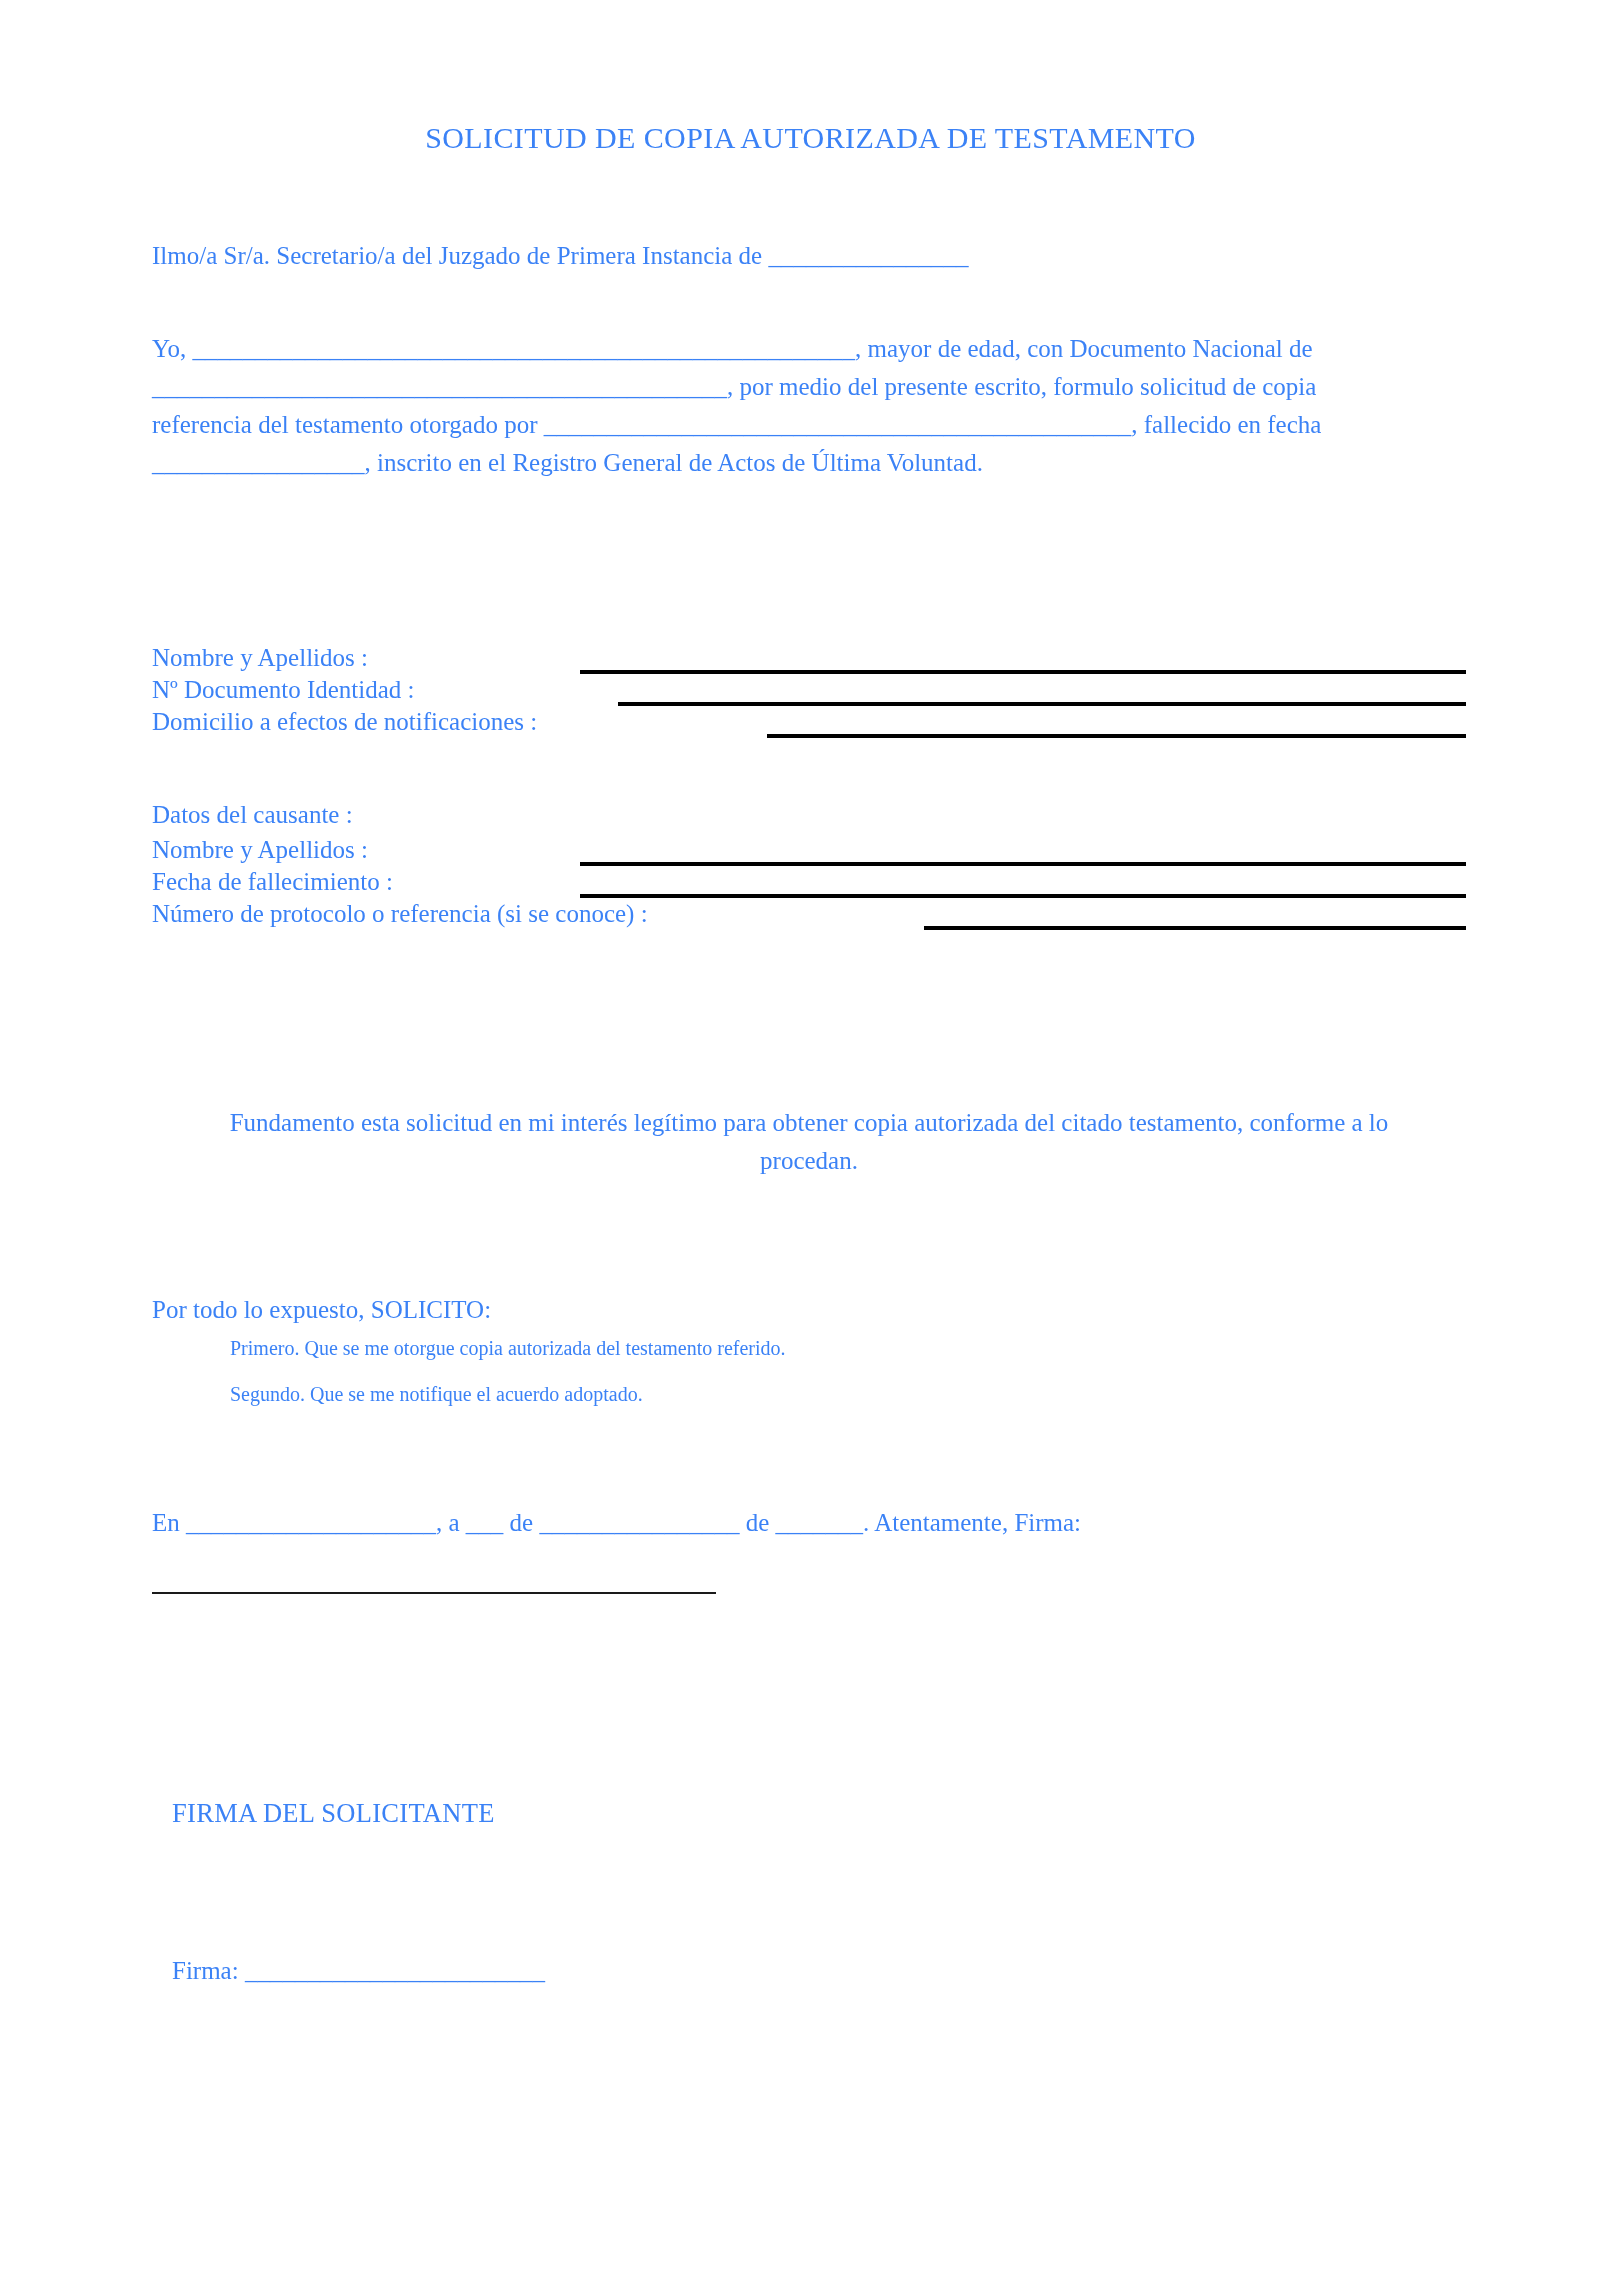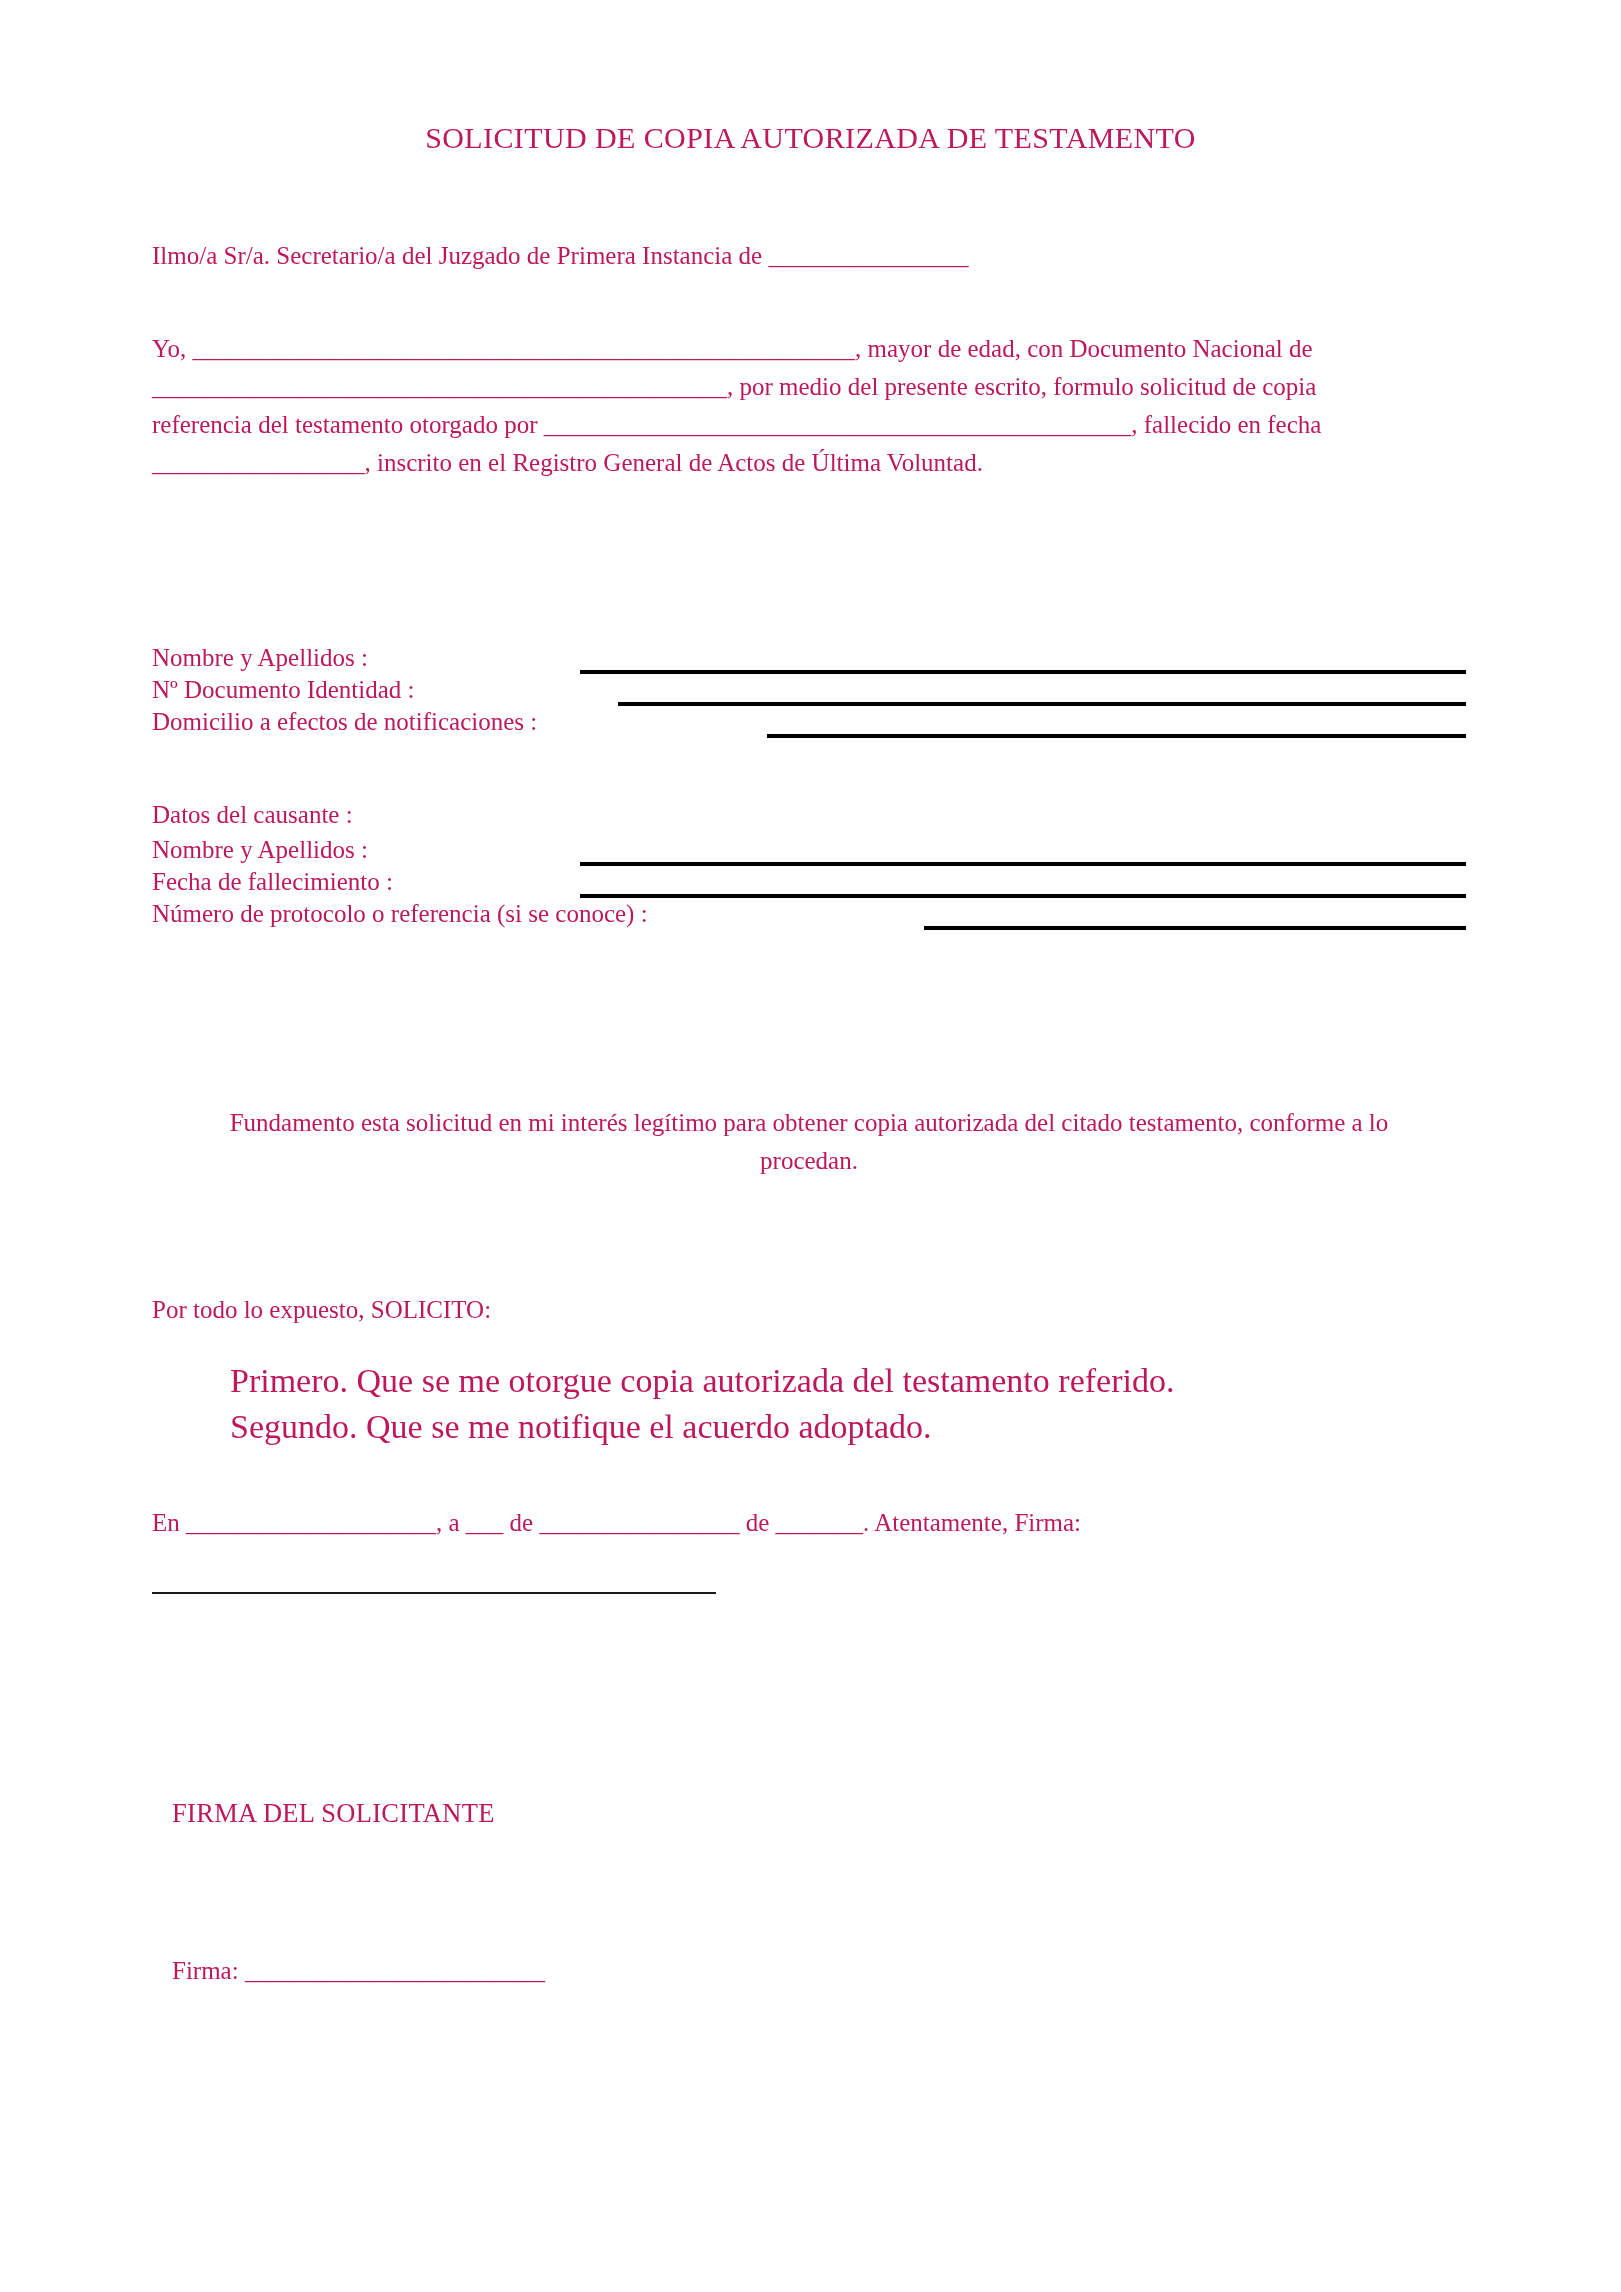--- a/index.html
+++ b/index.html
@@ -10,21 +10,21 @@
   }
 
   .page {
     position: relative;
     width: 1621px;
     height: 2293px;
     background: #ffffff;
     margin: 0 auto;
     overflow: hidden;
     font-family: "Liberation Serif", "DejaVu Serif", serif;
-    color: #be185d;
+    color: #3b82f6;
     -webkit-font-smoothing: antialiased;
   }
 
   
   .doc-title {
     position: absolute;
     left: 0;
     right: 0;
     top: 120px;
     text-align: center;
@@ -93,22 +93,22 @@
 
   .fundamento { top: 1104px; text-align: center; }
   .fundamento p { margin: 0; }
 
   .solicito-head { top: 1291px; }
 
   .petitions {
     position: absolute;
     left: 230px;
     width: 1236px;
-    top: 1358px;
-    font-size: 34px;
+    top: 1325px;
+    font-size: 20px;
     line-height: 46px;
   }
   .petitions div { margin: 0; }
 
   .closing { top: 1504px; }
   .closing p { margin: 0; }
 
   .sign-rule {
     position: absolute;
     left: 152px;

